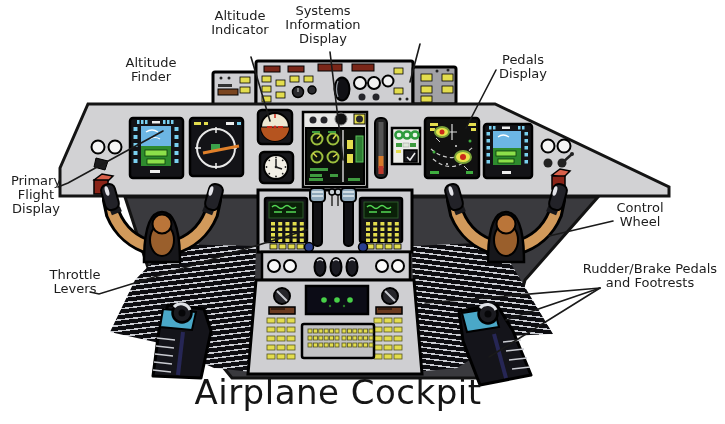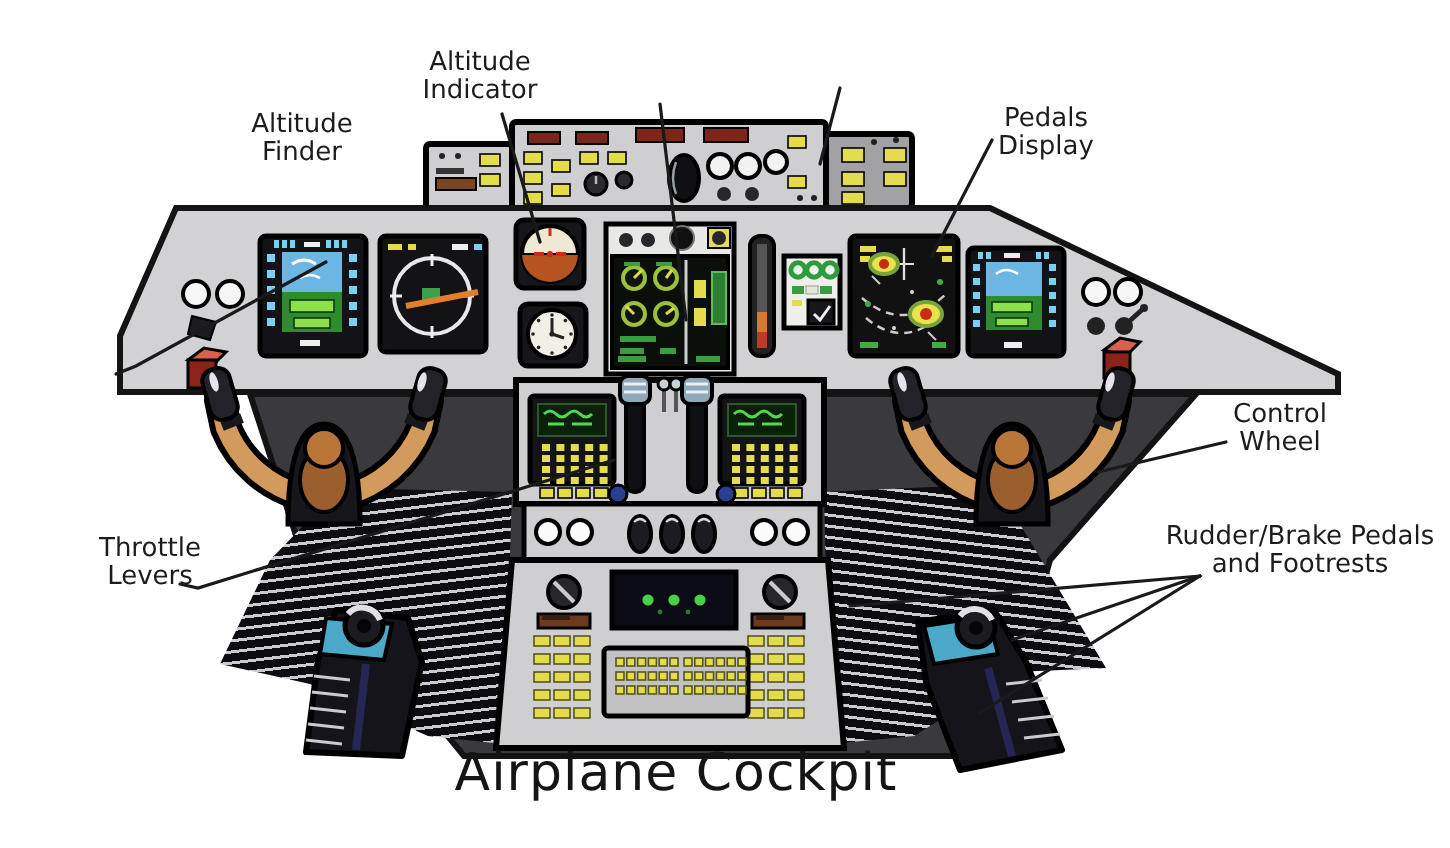--- a/index.html
+++ b/index.html
@@ -11,21 +11,21 @@
         background:repeating-linear-gradient(173deg,#0d0d11 0 4px,#c9cbd1 4px 5.5px);}
   #ribs-left{left:100px;top:240px;width:160px;height:135px;
         clip-path:polygon(70px 4px,156px 6px,152px 132px,114px 128px,55px 102px,10px 92px,35px 40px);}
   #ribs-right{left:405px;top:238px;width:160px;height:140px;
         background:repeating-linear-gradient(187deg,#0d0d11 0 4px,#c9cbd1 4px 5.5px);
         clip-path:polygon(7px 8px,93px 4px,148px 96px,103px 98px,52px 130px,10px 134px);}
   #svg-top{z-index:3;}
   .callout{position:absolute;z-index:4;color:#1c1c1c;font-size:13px;line-height:1.08;
            text-align:center;white-space:normal;}
   #title{position:absolute;z-index:4;left:138px;top:372px;width:400px;text-align:center;
-         font-size:26px;color:#151515;letter-spacing:0.5px;}
+         font-size:34px;color:#151515;letter-spacing:0.5px;}
 </style>
 </head>
 <body>
 
 <div id="canvas">
 
 <svg id="svg-base" width="725" height="424" viewBox="0 0 725 424">
 
   <g>
     <rect x="213" y="72" width="43" height="33" rx="2" fill="#cfcfd2" stroke="#000" stroke-width="3"></rect>
@@ -547,22 +547,24 @@
     <path d="M496,70 L466,128"></path>
     <path d="M58,187 L68,183 L163,131"></path>
     <path d="M613,221 L549,236"></path>
     <path d="M90,292 L99,294 L307,230"></path>
     <path d="M600,288 L425,303"></path>
     <path d="M600,288 L506,320"></path>
     <path d="M600,288 L489,357"></path>
   </g>
 </svg>
 
+<div class="callout" style="left:6px;top:174px;width:60px">Primary Flight Display</div>
 <div class="callout" style="left:116px;top:56px;width:70px">Altitude Finder</div>
-<div class="callout" style="left:205px;top:25px;width:70px">Altitude Indicator</div>
+<div class="callout" style="left:205px;top:9px;width:70px">Altitude Indicator</div>
+<div class="callout" style="left:281px;top:4px;width:84px">Systems Information Display</div>
 <div class="callout" style="left:493px;top:53px;width:60px">Pedals Display</div>
 <div class="callout" style="left:610px;top:201px;width:60px">Control Wheel</div>
 <div class="callout" style="left:45px;top:268px;width:60px">Throttle Levers</div>
 <div class="callout" style="left:575px;top:262px;width:150px">Rudder/Brake Pedals and Footrests</div>
 
 <div id="title">Airplane Cockpit</div>
 
 </div>
 
 </body></html>

